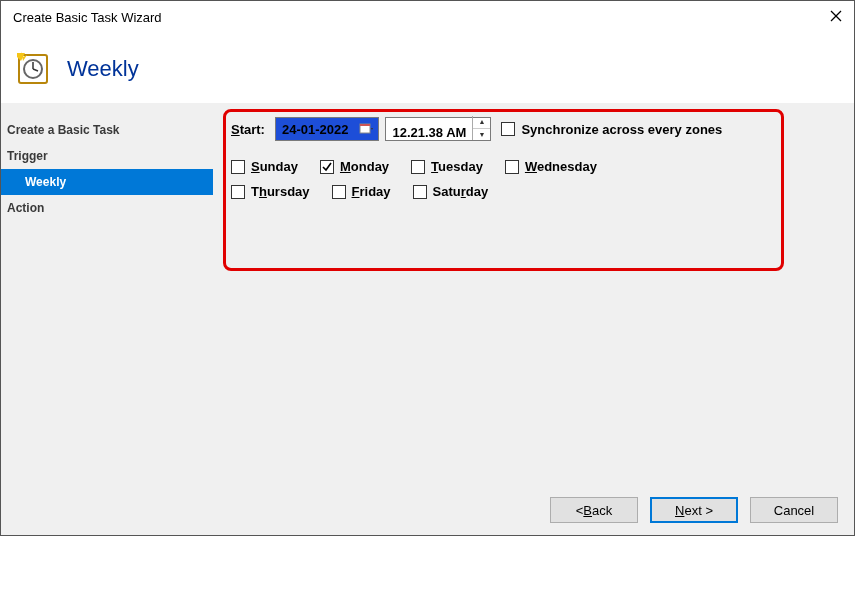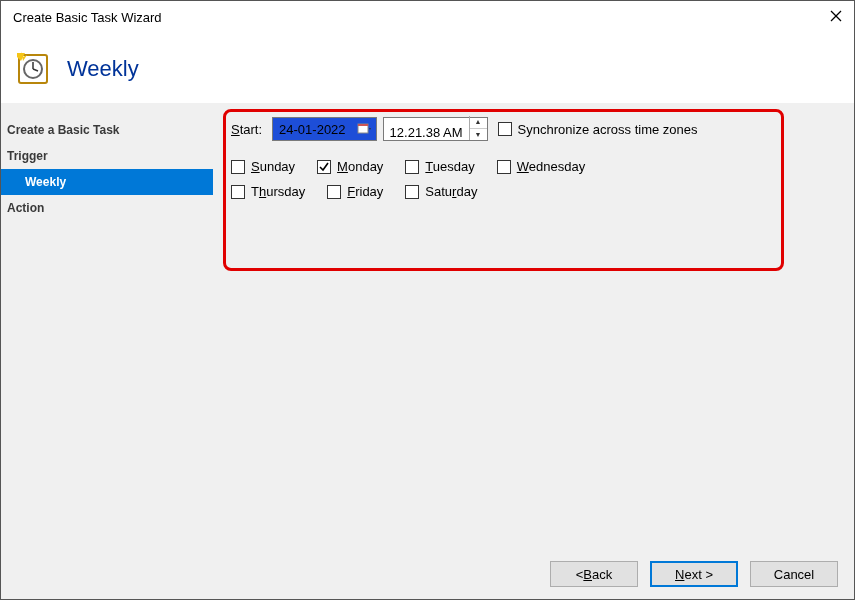--- a/index.html
+++ b/index.html
@@ -4,21 +4,21 @@
   <style>
     * { box-sizing: border-box; }
     html, body {
       margin: 0; padding: 0;
       font-family: "Segoe UI", Tahoma, sans-serif;
       font-size: 13px;
       background: #fff;
       color: #000;
     }
     .window {
-      width: 855px; height: 600px;
+      width: 855px; height: 536px;
       border: 1px solid #555;
       display: flex; flex-direction: column;
       background: #fff;
       position: relative;
     }
     .titlebar {
       height: 34px;
       display: flex; align-items: center;
       padding: 0 12px;
       border-bottom: 1px solid #fff;
@@ -59,20 +59,21 @@
     }
     .side-item.indent { padding-left: 24px; }
     .side-item.selected {
       background: #0078d7;
       color: #fff;
     }
     .main {
       flex: 1;
       position: relative;
       padding: 14px 18px 10px 18px;
+      font-weight: bold;
     }
     .highlight-box {
       position: absolute;
       top: 6px; left: 10px; right: 70px;
       height: 162px;
       border: 3px solid #e00000;
       border-radius: 8px;
       pointer-events: none;
     }
     .row { display: flex; align-items: center; margin-bottom: 18px; }
@@ -209,21 +210,21 @@
         </span>
         <span class="time-input">
           <span>12.21.38 AM</span>
           <span class="spin">
             <div>▲</div>
             <div>▼</div>
           </span>
         </span>
         <label class="check">
           <span class="box"></span>
-          <span>Synchronize across time zones</span>
+          <span>Synchronize across every zones</span>
         </label>
       </div>
 
 
       <div class="days-row">
         <label class="check">
           <span class="box"></span>
           <span><span></span><span class="underline-letter">S</span><span>unday</span></span>
         </label>
         <label class="check">

